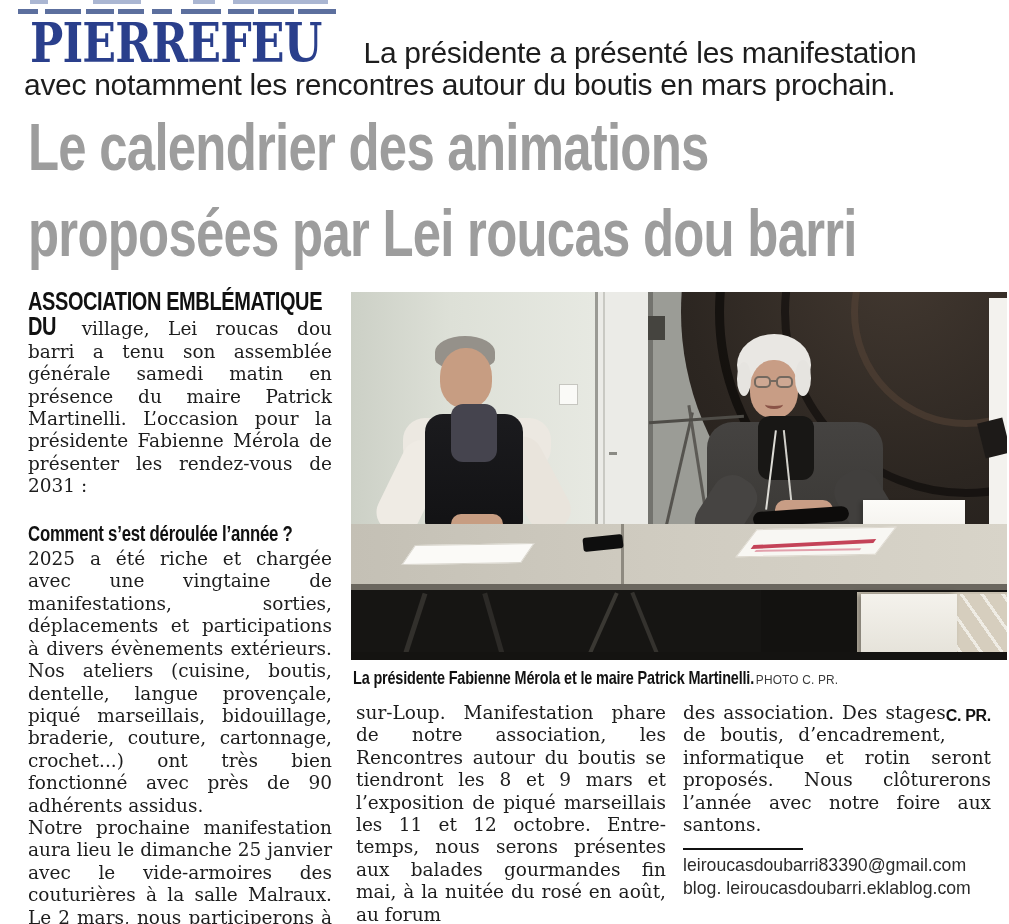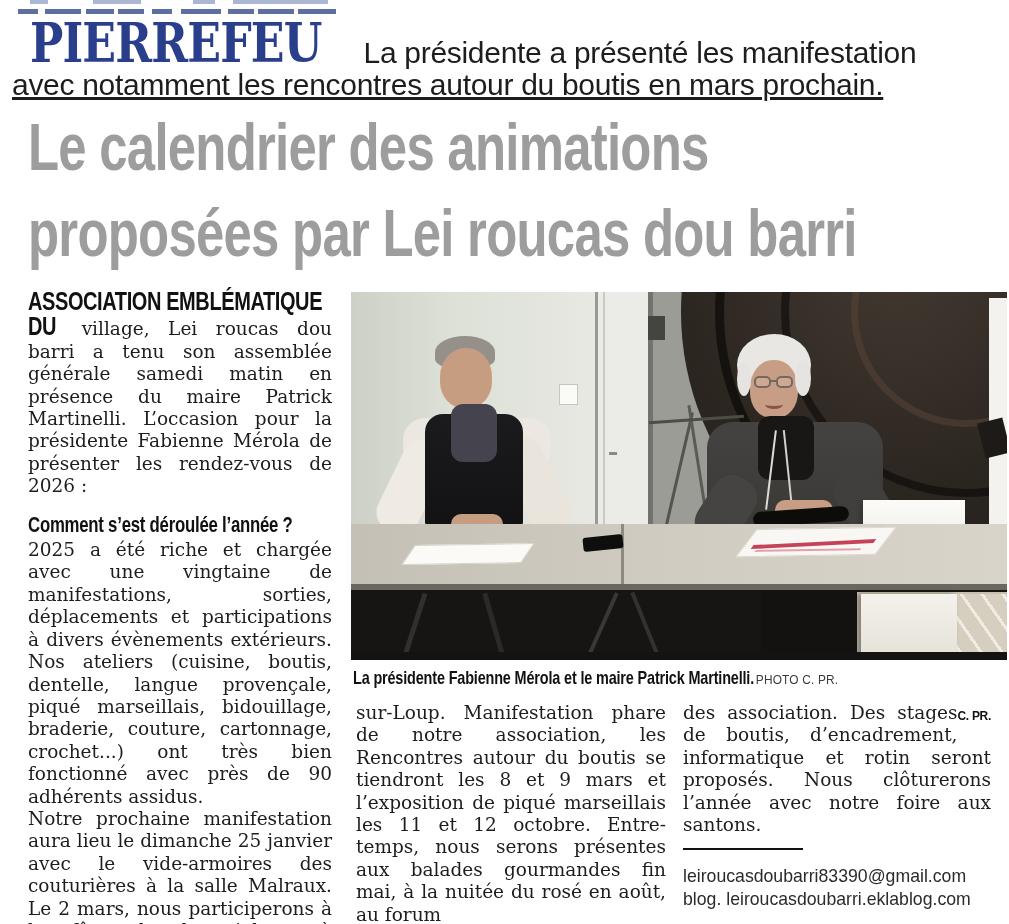--- a/index.html
+++ b/index.html
@@ -15,39 +15,39 @@
   .frag{position:absolute;background:#5c6f9e;height:5px;}
   .frag.light{background:#aab6d2;height:4px;}
 
   
   .header-line1{position:absolute;left:30px;top:16px;display:flex;align-items:flex-end;white-space:nowrap;}
   .kicker{font-family:"DejaVu Serif",serif;font-weight:700;font-size:54px;line-height:1;
           color:var(--kicker-blue);display:inline-block;transform:scaleX(0.82);transform-origin:0 100%;
           letter-spacing:-1px;}
   .deck{font-size:30px;font-weight:400;color:#1d1d1d;letter-spacing:-0.3px;}
   .deck-l1{display:inline-block;margin-left:-22px;}
-  .deck-l2{position:absolute;left:12px;top:68px;white-space:nowrap;text-decoration:underline;}
+  .deck-l2{position:absolute;left:24px;top:68px;white-space:nowrap;}
 
   
   .headline{position:absolute;left:28px;top:104px;font-weight:700;color:var(--headline-gray);
             font-size:67px;line-height:86px;letter-spacing:-1px;}
   .hl-line{display:inline-block;transform:scaleX(0.76);transform-origin:0 0;white-space:nowrap;}
 
   
   .col{position:absolute;font-family:"DejaVu Serif",serif;font-size:18.5px;line-height:22.4px;
        color:#1d1d1d;text-align:justify;}
   .col p{text-align:justify;}
   .lead-caps{display:inline-block;font-family:"Liberation Sans",sans-serif;font-weight:700;
              font-size:25px;letter-spacing:-0.5px;transform:scaleX(0.80);transform-origin:0 78%;
              white-space:nowrap;color:#111;}
-  .qhead{margin-top:16px;margin-bottom:2px;}
+  .qhead{margin-top:25px;margin-bottom:2px;}
   .qhead span{display:inline-block;font-family:"Liberation Sans",sans-serif;font-weight:700;
               font-size:21.5px;letter-spacing:-0.3px;transform:scaleX(0.78);transform-origin:0 78%;
               white-space:nowrap;color:#111;}
-  .byline{float:right;font-family:"Liberation Sans",sans-serif;font-weight:700;font-size:12px;
+  .byline{float:right;font-family:"Liberation Sans",sans-serif;font-weight:700;font-size:16px;
           color:#111;letter-spacing:-0.3px;margin-top:3px;}
 
   
   .caption{position:absolute;left:353px;top:667px;white-space:nowrap;}
   .caption .cap-bold{display:inline-block;font-weight:700;font-size:18.5px;color:#111;
                      transform:scaleX(0.78);transform-origin:0 78%;letter-spacing:-0.2px;}
   .caption .cap-credit{display:inline-block;font-size:13.5px;color:#3a3a3a;
                        transform:scaleX(0.88) translateX(-132px);transform-origin:0 78%;letter-spacing:0.2px;}
 
   
@@ -90,21 +90,21 @@
 
 <h1 class="headline">
   <span class="hl-line">Le calendrier des animations</span><br>
   <span class="hl-line">proposées par Lei roucas dou barri</span>
 </h1>
 
 <div class="col" style="left:28px;top:290px;width:304px;">
   <p>
     <span class="lead-caps">ASSOCIATION EMBLÉMATIQUE</span><br>
     <span class="lead-caps">DU</span>
-    <span>village, Lei roucas dou barri a tenu son assemblée générale samedi matin en présence du maire Patrick Martinelli. L’occasion pour la présidente Fabienne Mérola de présenter les rendez-vous de 2026 :</span>
+    <span>village, Lei roucas dou barri a tenu son assemblée générale samedi matin en présence du maire Patrick Martinelli. L’occasion pour la présidente Fabienne Mérola de présenter les rendez-vous de 2031 :</span>
   </p>
   <p class="qhead"><span>Comment s’est déroulée l’année ?</span></p>
   <p>2025 a été riche et chargée avec une vingtaine de manifestations, sorties, déplacements et participations à divers évènements extérieurs. Nos ateliers (cuisine, boutis, dentelle, langue provençale, piqué marseillais, bidouillage, braderie, couture, cartonnage, crochet...) ont très bien fonctionné avec près de 90 adhérents assidus.</p>
   <p>Notre prochaine manifestation aura lieu le dimanche 25 janvier avec le vide-armoires des couturières à la salle Malraux. Le 2 mars, nous participerons à la fête de la violette à Tourrettes-</p>
 </div>
 
 <div class="photo">
 
   <div style="left:0;top:0;width:248px;height:100%;background:linear-gradient(90deg,#ccd0c6 0%,#dde0d7 40%,#e7e9e2 100%);"></div>
 
@@ -190,15 +190,15 @@
 <div class="col" style="left:356px;top:702px;width:310px;">
   <p>sur-Loup. Manifestation phare de notre association, les Rencontres autour du boutis se tiendront les 8 et 9 mars et l’exposition de piqué marseillais les 11 et 12 octobre. Entre-temps, nous serons présentes aux balades gourmandes fin mai, à la nuitée du rosé en août, au forum</p>
 </div>
 
 <div class="col" style="left:683px;top:702px;width:308px;">
   <p>
     <span class="byline">C. PR.</span>
     <span>des association. Des stages de boutis, d’encadrement, informatique et rotin seront proposés. Nous clôturerons l’année avec notre foire aux santons.</span>
   </p>
   <div class="contact-divider"></div>
-  <div style="margin-top:15px;"><span class="contact-line">leiroucasdoubarri83390@gmail.com</span></div>
+  <div style="margin-top:4px;"><span class="contact-line">leiroucasdoubarri83390@gmail.com</span></div>
   <div><span class="contact-line">blog. leiroucasdoubarri.eklablog.com</span></div>
 </div>
 
 </body></html>

